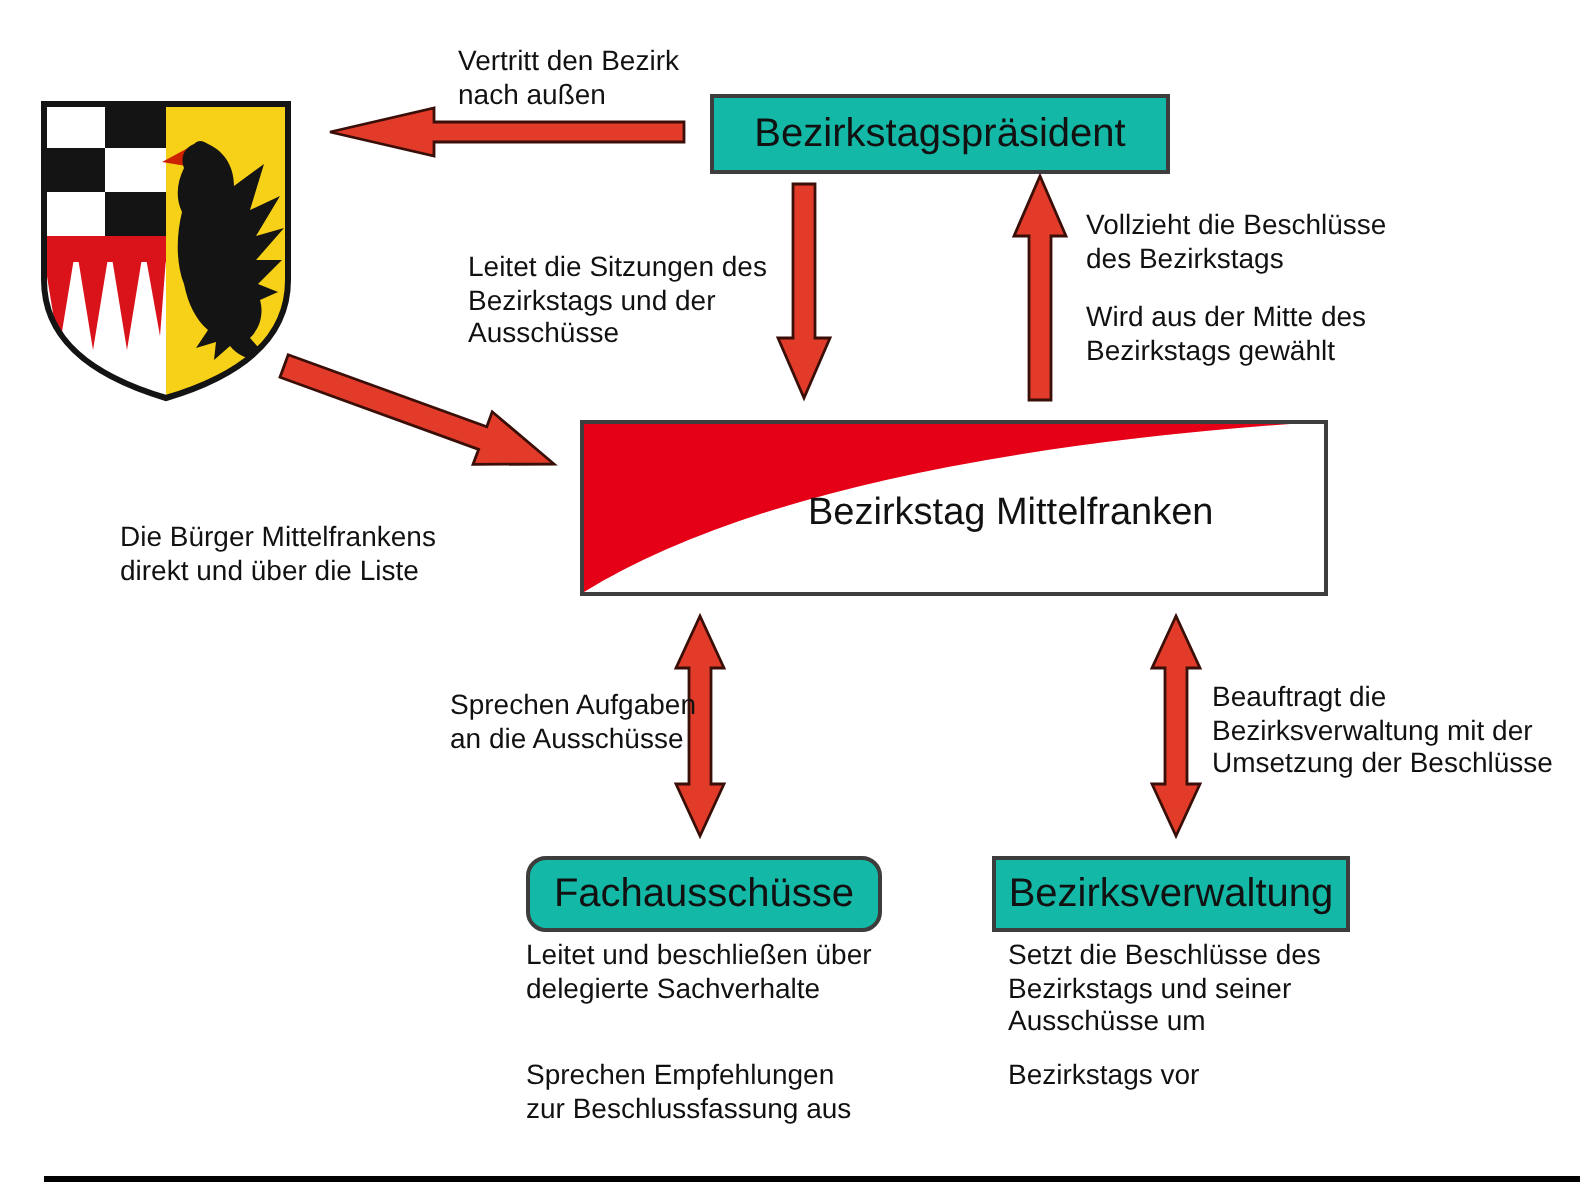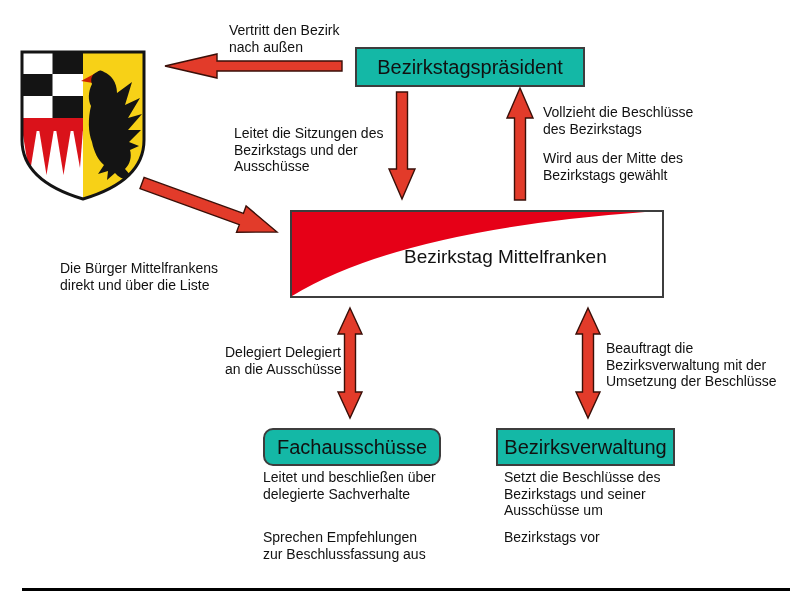--- a/index.html
+++ b/index.html
@@ -97,21 +97,21 @@
     <div>Wird aus der Mitte des</div>
     <div>Bezirkstags gewählt</div>
   </div>
 
   <div class="note" style="left:60px;top:224px;margin-top:36px;">
     <div>Die Bürger Mittelfrankens</div>
     <div>direkt und über die Liste</div>
   </div>
 
   <div class="note" style="left:225px;top:344px;">
-    <div>Delegiert Delegiert</div>
+    <div>Sprechen Aufgaben</div>
     <div>an die Ausschüsse</div>
   </div>
 
   <div class="note" style="left:606px;top:340px;">
     <div>Beauftragt die</div>
     <div>Bezirksverwaltung mit der</div>
     <div>Umsetzung der Beschlüsse</div>
   </div>
 
   <div class="note" style="left:263px;top:469px;">

